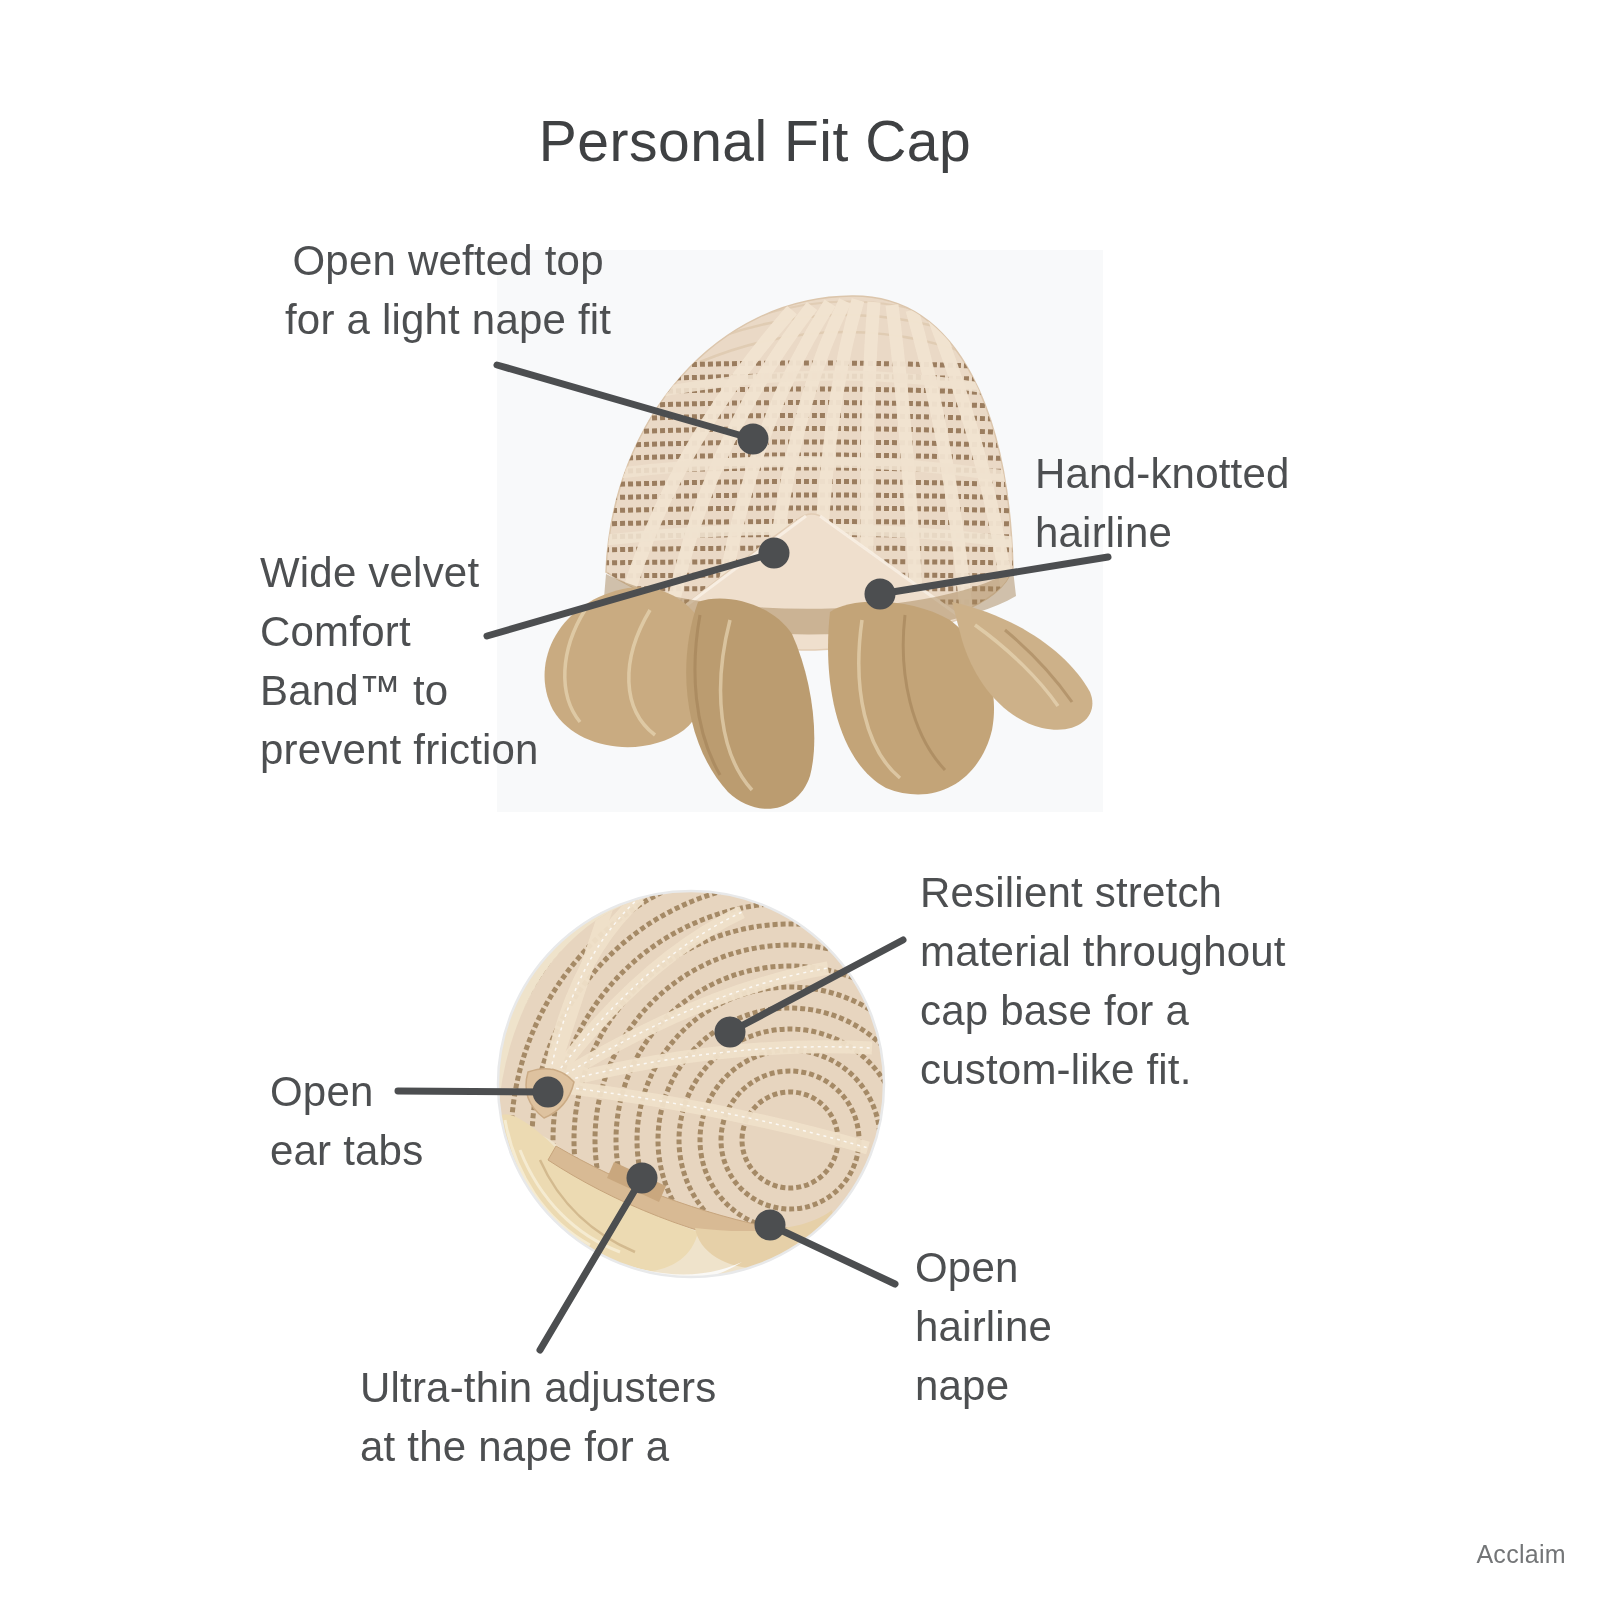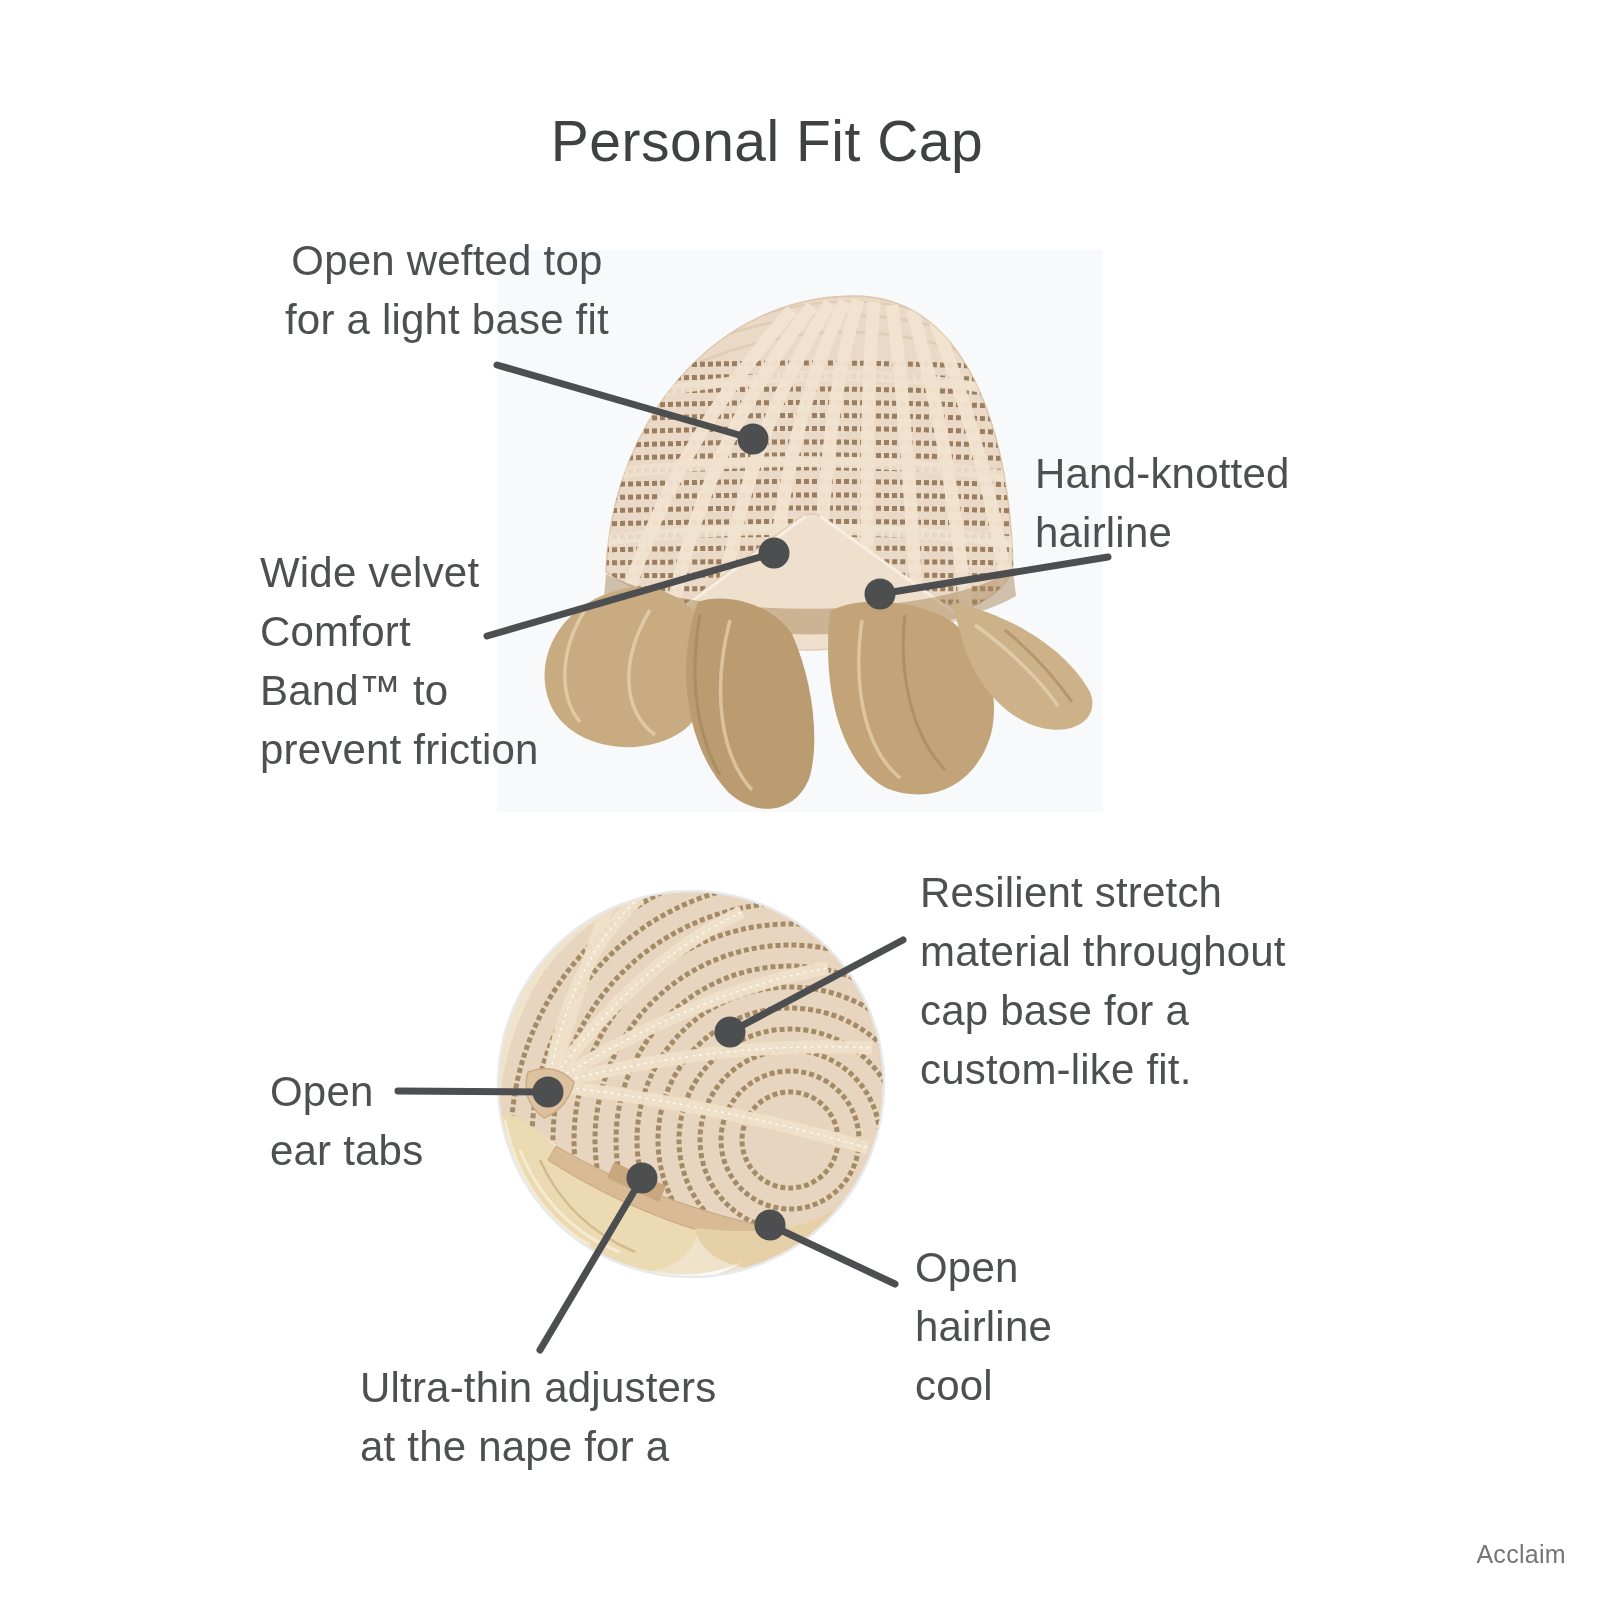--- a/index.html
+++ b/index.html
@@ -3,21 +3,21 @@
 <meta charset="utf-8">
 <style>
   html,body{margin:0;padding:0;}
   body{
     width:1600px;height:1600px;position:relative;background:#ffffff;
     font-family:"Liberation Sans","DejaVu Sans",sans-serif;overflow:hidden;
   }
   #art{position:absolute;left:0;top:0;width:1600px;height:1600px;}
   .page-title{
     position:absolute;left:755px;top:108px;transform:translateX(-50%);
-    font-size:57px;font-weight:400;color:#3f4143;letter-spacing:.5px;white-space:nowrap;margin-left:12px;
+    font-size:57px;font-weight:400;color:#3f4143;letter-spacing:.5px;white-space:nowrap;
   }
   .callout{
     position:absolute;font-size:42px;line-height:59px;color:#4d4f51;
     letter-spacing:.2px;white-space:nowrap;
   }
   #co-0{left:285px;top:231px;text-align:center;}
   #co-1{left:1035px;top:444px;}
   #co-2{left:260px;top:543px;}
   #co-3{left:920px;top:863px;}
   #co-4{left:270px;top:1062px;}
@@ -203,21 +203,21 @@
 
     <line x1="895" y1="1284" x2="770" y2="1225"></line>
     <circle cx="770" cy="1225" r="15.5" stroke="none"></circle>
   </g>
 </svg>
 
 <div class="page-title">Personal Fit Cap</div>
 
 <div class="callout" id="co-0">
   <div>Open wefted top</div>
-  <div>for a light base fit</div>
+  <div>for a light nape fit</div>
 </div>
 
 <div class="callout" id="co-1">
   <div>Hand-knotted</div>
   <div>hairline</div>
 </div>
 
 <div class="callout" id="co-2">
   <div>Wide velvet</div>
   <div>Comfort</div>
@@ -238,16 +238,16 @@
 </div>
 
 <div class="callout" id="co-5">
   <div>Ultra-thin adjusters</div>
   <div>at the nape for a</div>
 </div>
 
 <div class="callout" id="co-6">
   <div>Open</div>
   <div>hairline</div>
-  <div>cool</div>
+  <div>nape</div>
 </div>
 
 <div class="brand">Acclaim</div>
 
 </body></html>

